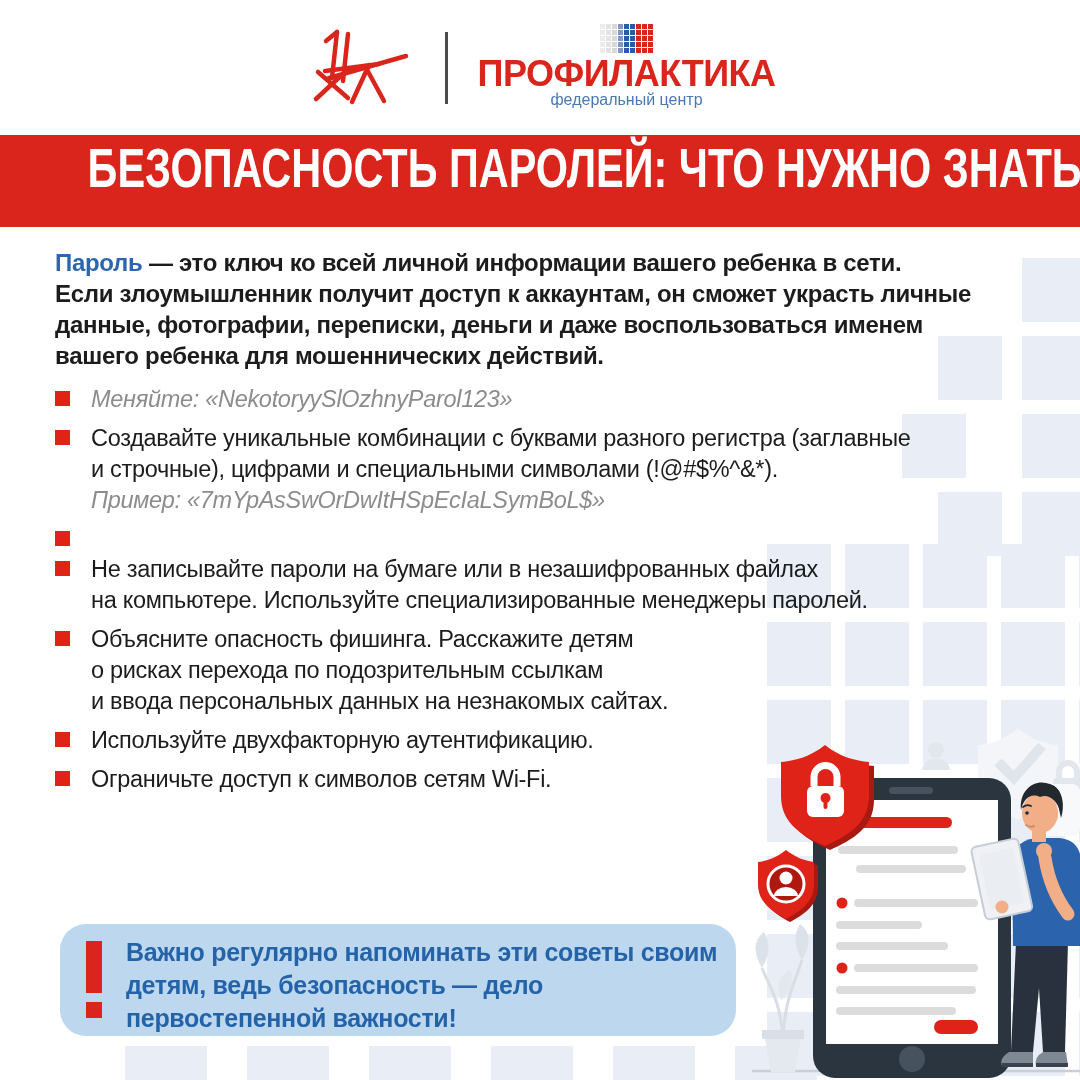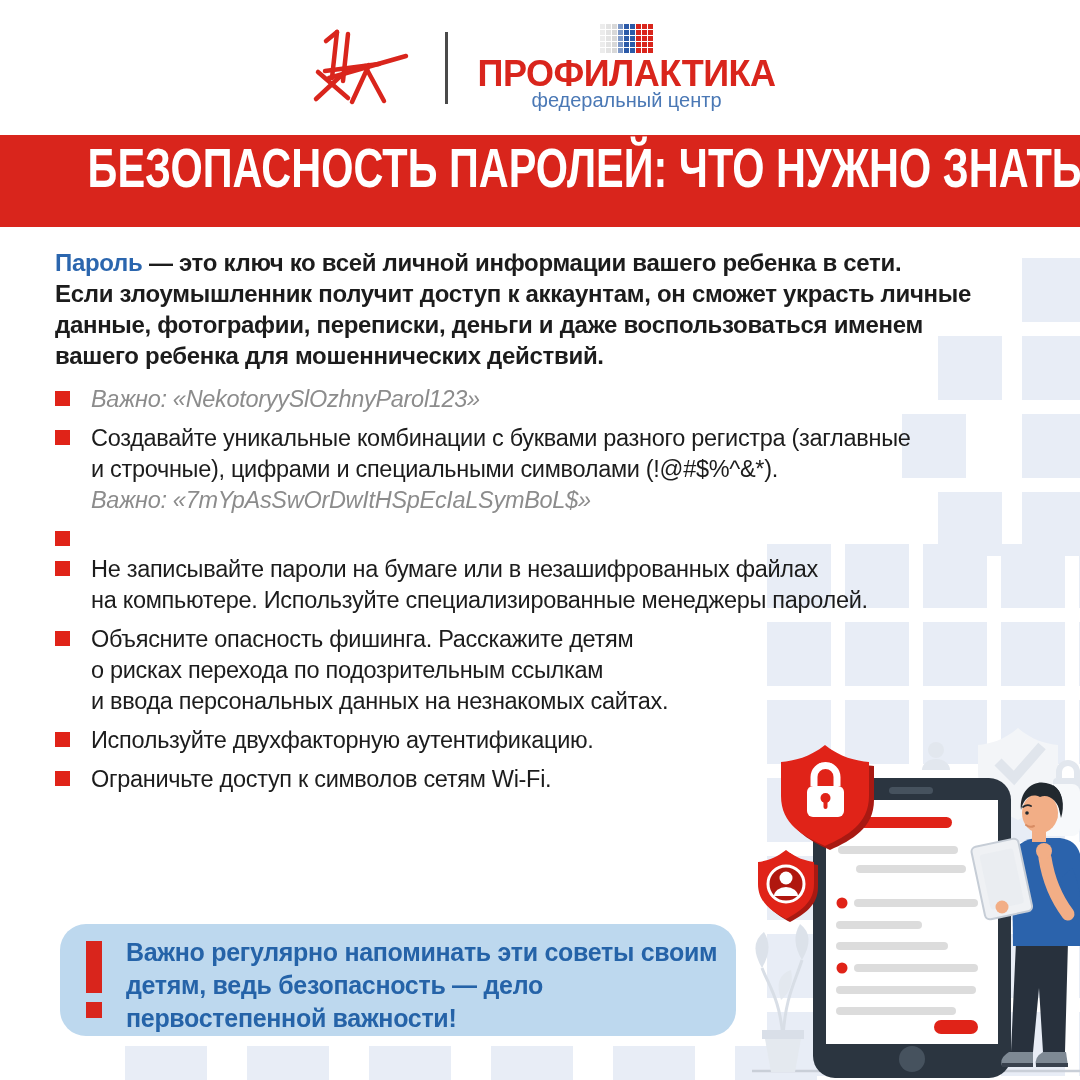--- a/index.html
+++ b/index.html
@@ -12,21 +12,21 @@
   }
   
   .mosaic-square{position:absolute;background:var(--mosaic);z-index:0;}
   
   .header{position:absolute;left:0;top:0;right:0;height:135px;display:flex;align-items:center;justify-content:center;gap:30px;z-index:2;background:#fff;}
   .divider{width:3px;height:72px;background:#4A4A4A;}
   .brand{display:flex;flex-direction:column;align-items:center;}
   .brand-grid{display:grid;grid-template-columns:repeat(9,5px);gap:1px;margin-bottom:6px;}
   .brand-grid span{width:5px;height:5px;display:block;}
   .brand-title{color:var(--red);font-weight:700;font-size:36px;letter-spacing:-0.5px;line-height:30px;}
-  .brand-subtitle{color:var(--subtitle-blue);font-size:20px;line-height:22px;}
+  .brand-subtitle{color:var(--subtitle-blue);font-size:16px;line-height:22px;}
   
   .banner{position:absolute;left:0;top:135px;width:1080px;height:92px;background:var(--red);display:flex;align-items:flex-start;justify-content:center;z-index:1;padding-left:45px;}
   .banner-title{color:#fff;font-weight:700;font-size:56px;white-space:nowrap;transform:scaleX(0.74);letter-spacing:0;}
   
   .intro{position:absolute;left:55px;top:247px;width:995px;font-size:24px;line-height:31px;font-weight:700;color:var(--dark-text);white-space:pre-line;letter-spacing:-0.3px;z-index:1;}
   .intro .lead{color:var(--blue);}
   
   .tips{position:absolute;left:55px;top:384px;width:960px;list-style:none;margin:0;padding:0;z-index:1;}
   .tips li{display:flex;margin-bottom:8px;}
   .bullet-marker{flex:none;width:15px;height:15px;background:var(--accent-red);margin-top:7px;}
@@ -170,29 +170,29 @@
 
   <div class="intro"><span class="lead">Пароль</span><span> — это ключ ко всей личной информации вашего ребенка в сети.
 Если злоумышленник получит доступ к аккаунтам, он сможет украсть личные
 данные, фотографии, переписки, деньги и даже воспользоваться именем
 вашего ребенка для мошеннических действий.</span></div>
 
   <ul class="tips">
     <li>
       <span class="bullet-marker"></span>
       <div class="li-body">
-        <div class="li-example">Важно: «NekotoryySlOzhnyParol123»</div>
+        <div class="li-example">Меняйте: «NekotoryySlOzhnyParol123»</div>
         </div>
     </li>
     <li>
       <span class="bullet-marker"></span>
       <div class="li-body">
           <div class="li-text">Создавайте уникальные комбинации с буквами разного регистра (заглавные
 и строчные), цифрами и специальными символами (!@#$%^&amp;*).</div>
-        <div class="li-example">Важно: «7mYpAsSwOrDwItHSpEcIaLSymBoL$»</div>
+        <div class="li-example">Пример: «7mYpAsSwOrDwItHSpEcIaLSymBoL$»</div>
         </div>
     </li>
     <li>
       <span class="bullet-marker"></span>
     </li>
     <li>
       <span class="bullet-marker"></span>
       <div class="li-body">
           <div class="li-text">Не записывайте пароли на бумаге или в незашифрованных файлах
 на компьютере. Используйте специализированные менеджеры паролей.</div>

